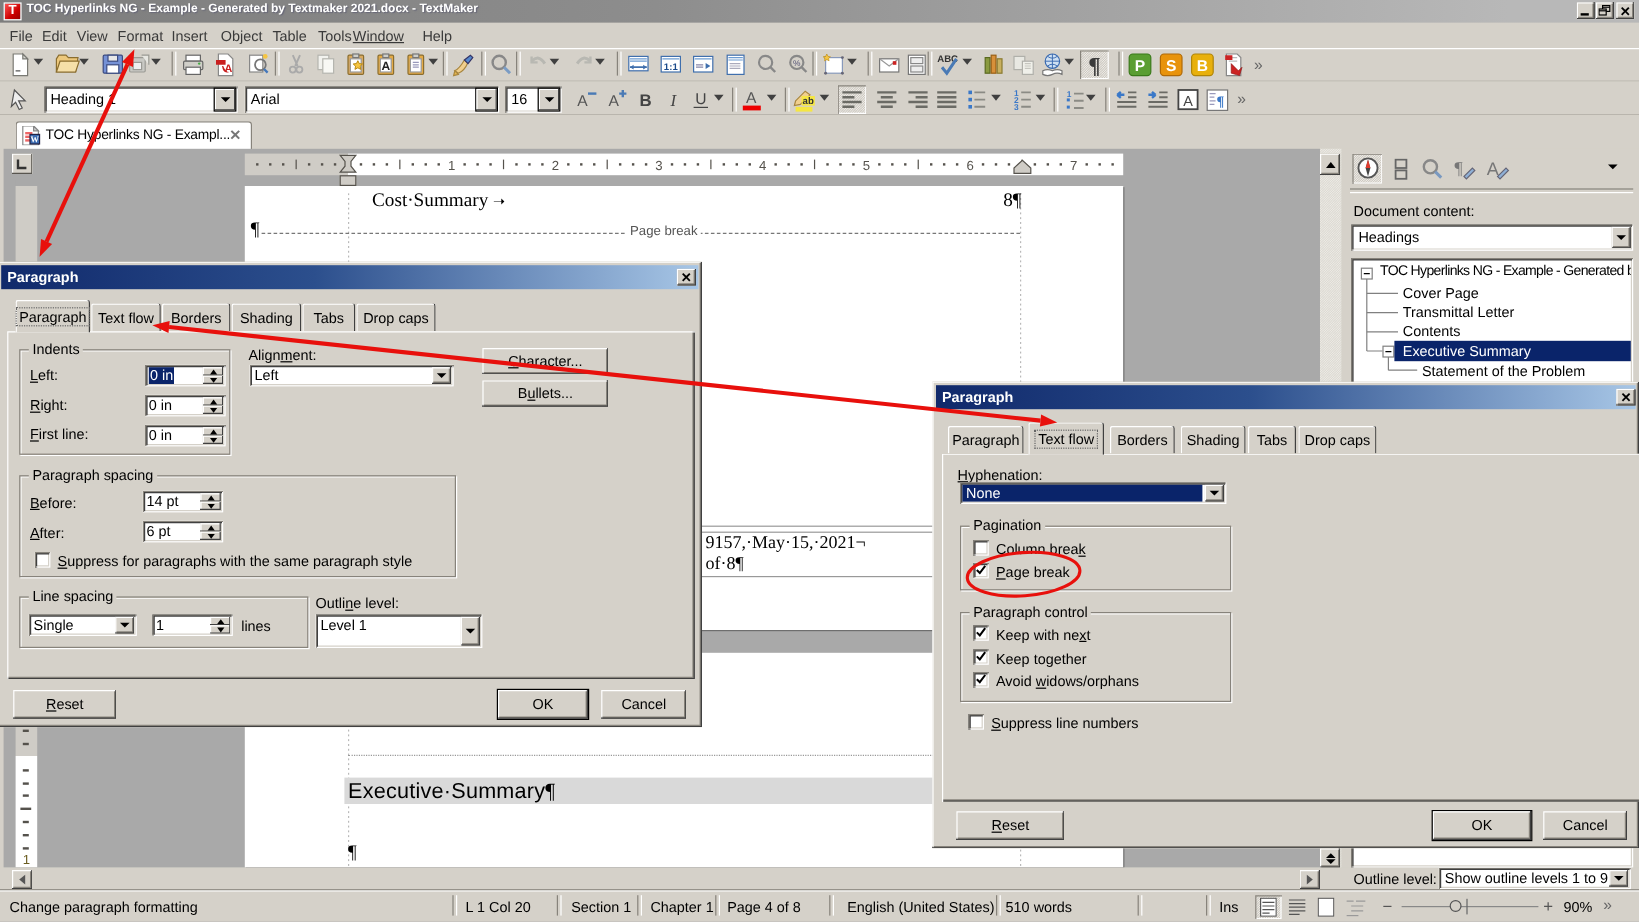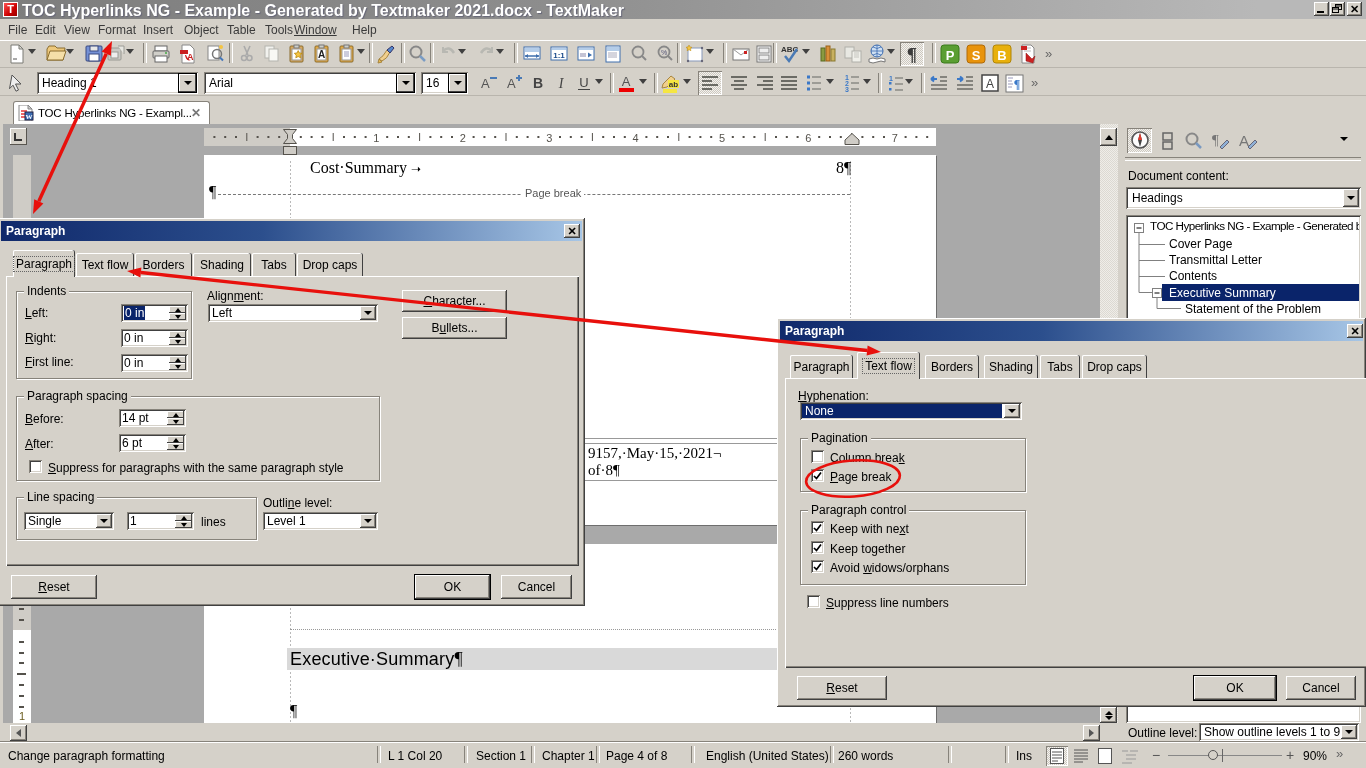--- a/index.html
+++ b/index.html
@@ -27,21 +27,21 @@
 .tab{position:absolute;background:#d5d1c9;font-size:12px;display:flex;align-items:center;justify-content:center;box-shadow:inset 1px 0 0 #fff,inset -1px 0 0 #404040,inset 0 1px 0 #fff;border-radius:2px 2px 0 0;}
 #tb1 .tbtn{top:2px;}
 #tb2 .tbtn{top:3px;}
 #tb2 .tdd{top:11px;}
 #tb2 .tb-sep{top:5px;}
 </style></head>
 <body>
 
 <div class="abs" style="left:0;top:0;width:1366px;height:19px;background:linear-gradient(90deg,#7d7d7d,#8d8d8d 40%,#b8b8b8 92%);">
   <div class="abs" style="left:3px;top:2px;width:15px;height:15px;background:linear-gradient(135deg,#f55 0%,#c00 60%,#900 100%);border:1px solid #fff;box-sizing:border-box;color:#fff;font-weight:bold;font-size:11px;text-align:center;line-height:13px;">T</div>
-  <div class="abs" style="left:22px;top:2px;font-size:16px;font-weight:bold;color:#fff;text-shadow:1px 1px 1px #667;text-align:center;">TOC Hyperlinks NG - Example - Generated by Textmaker 2021.docx - TextMaker</div>
+  <div class="abs" style="left:22px;top:2px;font-size:10px;font-weight:bold;color:#fff;text-shadow:1px 1px 1px #667;text-align:center;">TOC Hyperlinks NG - Example - Generated by Textmaker 2021.docx - TextMaker</div>
   <div class="btn abs" style="left:1314px;top:2px;width:15px;height:14px;">
       <svg width="9" height="9">
         <rect x="0" y="6" width="7" height="2" fill="#000"></rect>
       </svg>
     </div>
   <div class="btn abs" style="left:1330px;top:2px;width:15px;height:14px;">
       <svg width="11" height="10">
         <rect x="3.5" y="0.5" width="6" height="5" fill="none" stroke="#000"></rect>
         <rect x="3.5" y="1.5" width="6" height="1" fill="#000"></rect>
         <rect x="0.5" y="3.5" width="6" height="5" fill="#d5d1c9" stroke="#000"></rect>
@@ -743,21 +743,21 @@
   </div>
 </div>
 
 <div class="abs" id="statusbar" style="left:0;top:742px;width:1366px;height:26px;background:#d5d1c9;box-shadow:inset 0 1px 0 #fff,0 -1px 0 #87837b;font-size:12px;padding-left:28px;">
   <span class="abs" style="left:8px;top:7px;">Change paragraph formatting</span>
   <span class="abs" style="left:388px;top:7px;">L 1 Col 20</span>
   <span class="abs" style="left:476px;top:7px;">Section 1</span>
   <span class="abs" style="left:542px;top:7px;">Chapter 1</span>
   <span class="abs" style="left:606px;top:7px;">Page 4 of 8</span>
   <span class="abs" style="left:706px;top:7px;">English (United States)</span>
-  <span class="abs" style="left:838px;top:7px;">260 words</span>
+  <span class="abs" style="left:838px;top:7px;">510 words</span>
   <span class="abs" style="left:1016px;top:7px;">Ins</span>
   <div class="abs" style="left:377px;top:4px;width:2px;height:17px;border-left:1px solid #87837b;border-right:1px solid #fff;"></div>
   <div class="abs" style="left:464px;top:4px;width:2px;height:17px;border-left:1px solid #87837b;border-right:1px solid #fff;"></div>
   <div class="abs" style="left:531px;top:4px;width:2px;height:17px;border-left:1px solid #87837b;border-right:1px solid #fff;"></div>
   <div class="abs" style="left:596px;top:4px;width:2px;height:17px;border-left:1px solid #87837b;border-right:1px solid #fff;"></div>
   <div class="abs" style="left:691px;top:4px;width:2px;height:17px;border-left:1px solid #87837b;border-right:1px solid #fff;"></div>
   <div class="abs" style="left:830px;top:4px;width:2px;height:17px;border-left:1px solid #87837b;border-right:1px solid #fff;"></div>
   <div class="abs" style="left:948px;top:4px;width:2px;height:17px;border-left:1px solid #87837b;border-right:1px solid #fff;"></div>
   <div class="abs" style="left:1005px;top:4px;width:2px;height:17px;border-left:1px solid #87837b;border-right:1px solid #fff;"></div>
 
@@ -913,21 +913,21 @@
           <div>
             <div class="up"></div>
           </div>
           <div>
             <div class="dn"></div>
           </div>
         </div>
       </div>
     <span class="lbl abs" style="left:195px;top:239px;">lines</span>
     <span class="lbl abs" style="left:257px;top:220px;">Outli<u>n</u>e level:</span>
-    <div class="abs sunk" style="left:257px;top:236px;width:115px;height:18px;">
+    <div class="abs sunk" style="left:257px;top:236px;width:115px;height:28px;padding-left:24px;">
         <span style="position:absolute;left:4px;top:2px;font-size:12px;">Level 1</span>
         <div class="ddbtn" style="top:2px;">
           <div class="tri"></div>
         </div>
       </div>
   </div>
 
   <div class="btn abs" style="left:13px;top:357px;width:86px;height:24px;"><u>R</u>eset</div>
   <div class="btn btndef abs" style="left:417px;top:357px;width:75px;height:24px;">OK</div>
   <div class="btn abs" style="left:503px;top:357px;width:71px;height:24px;">Cancel</div>

